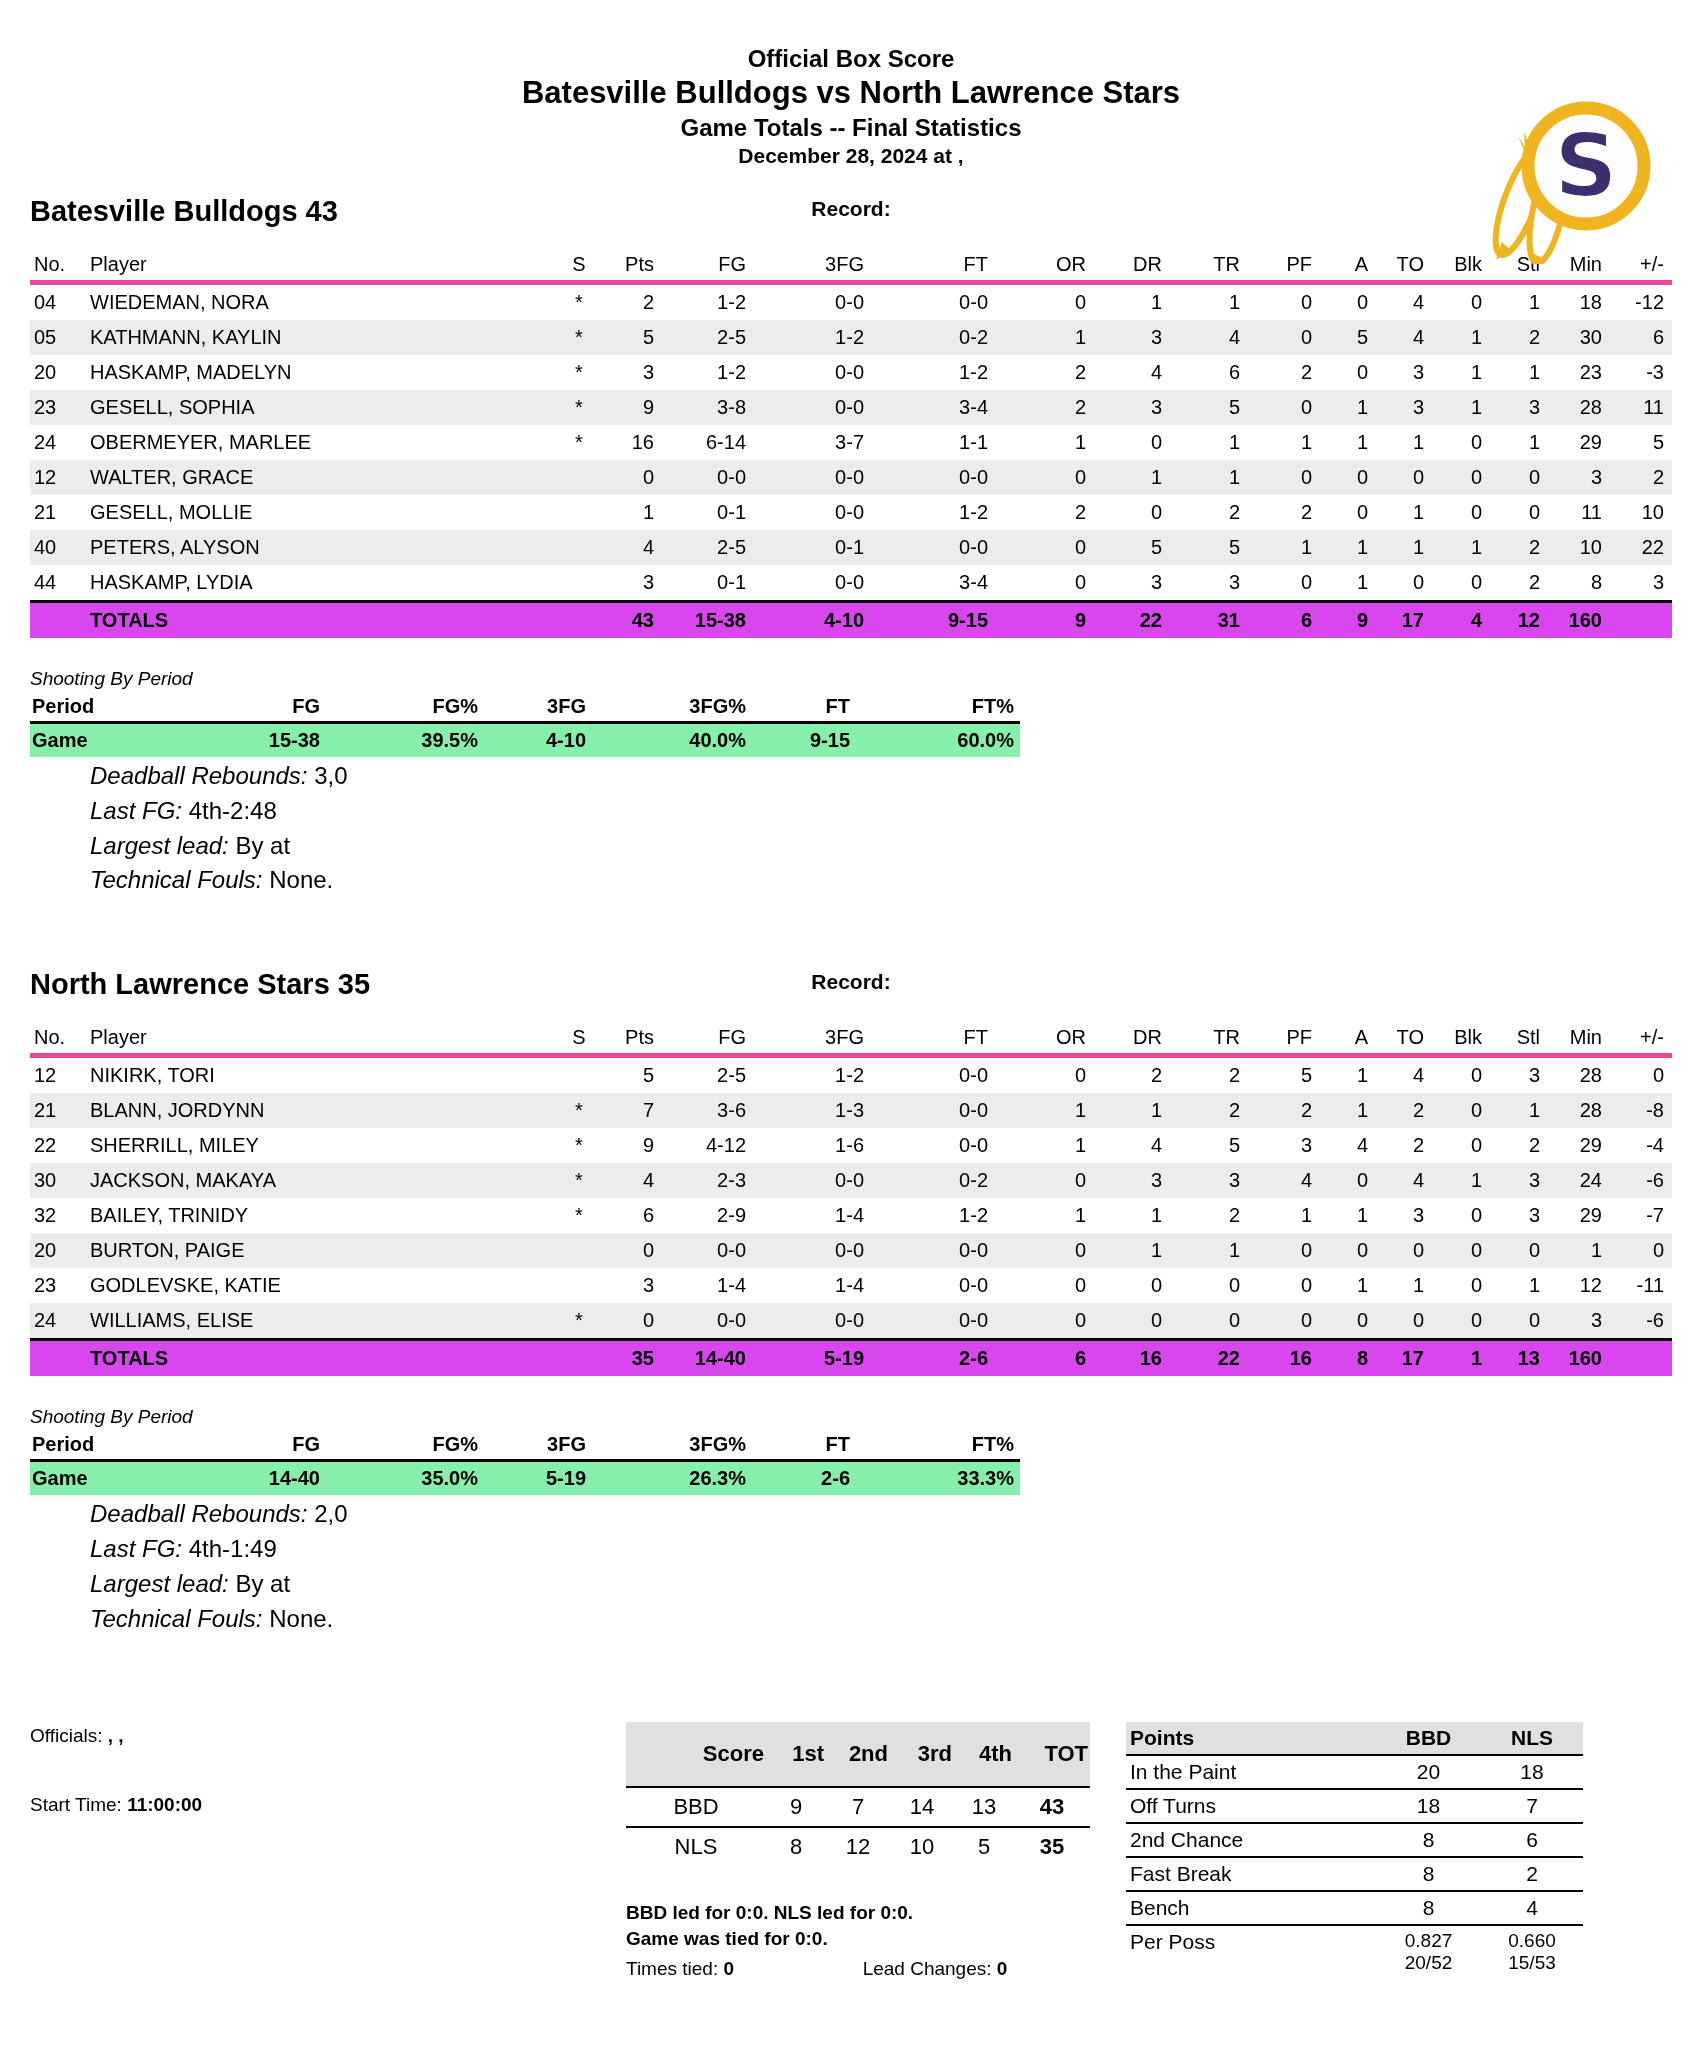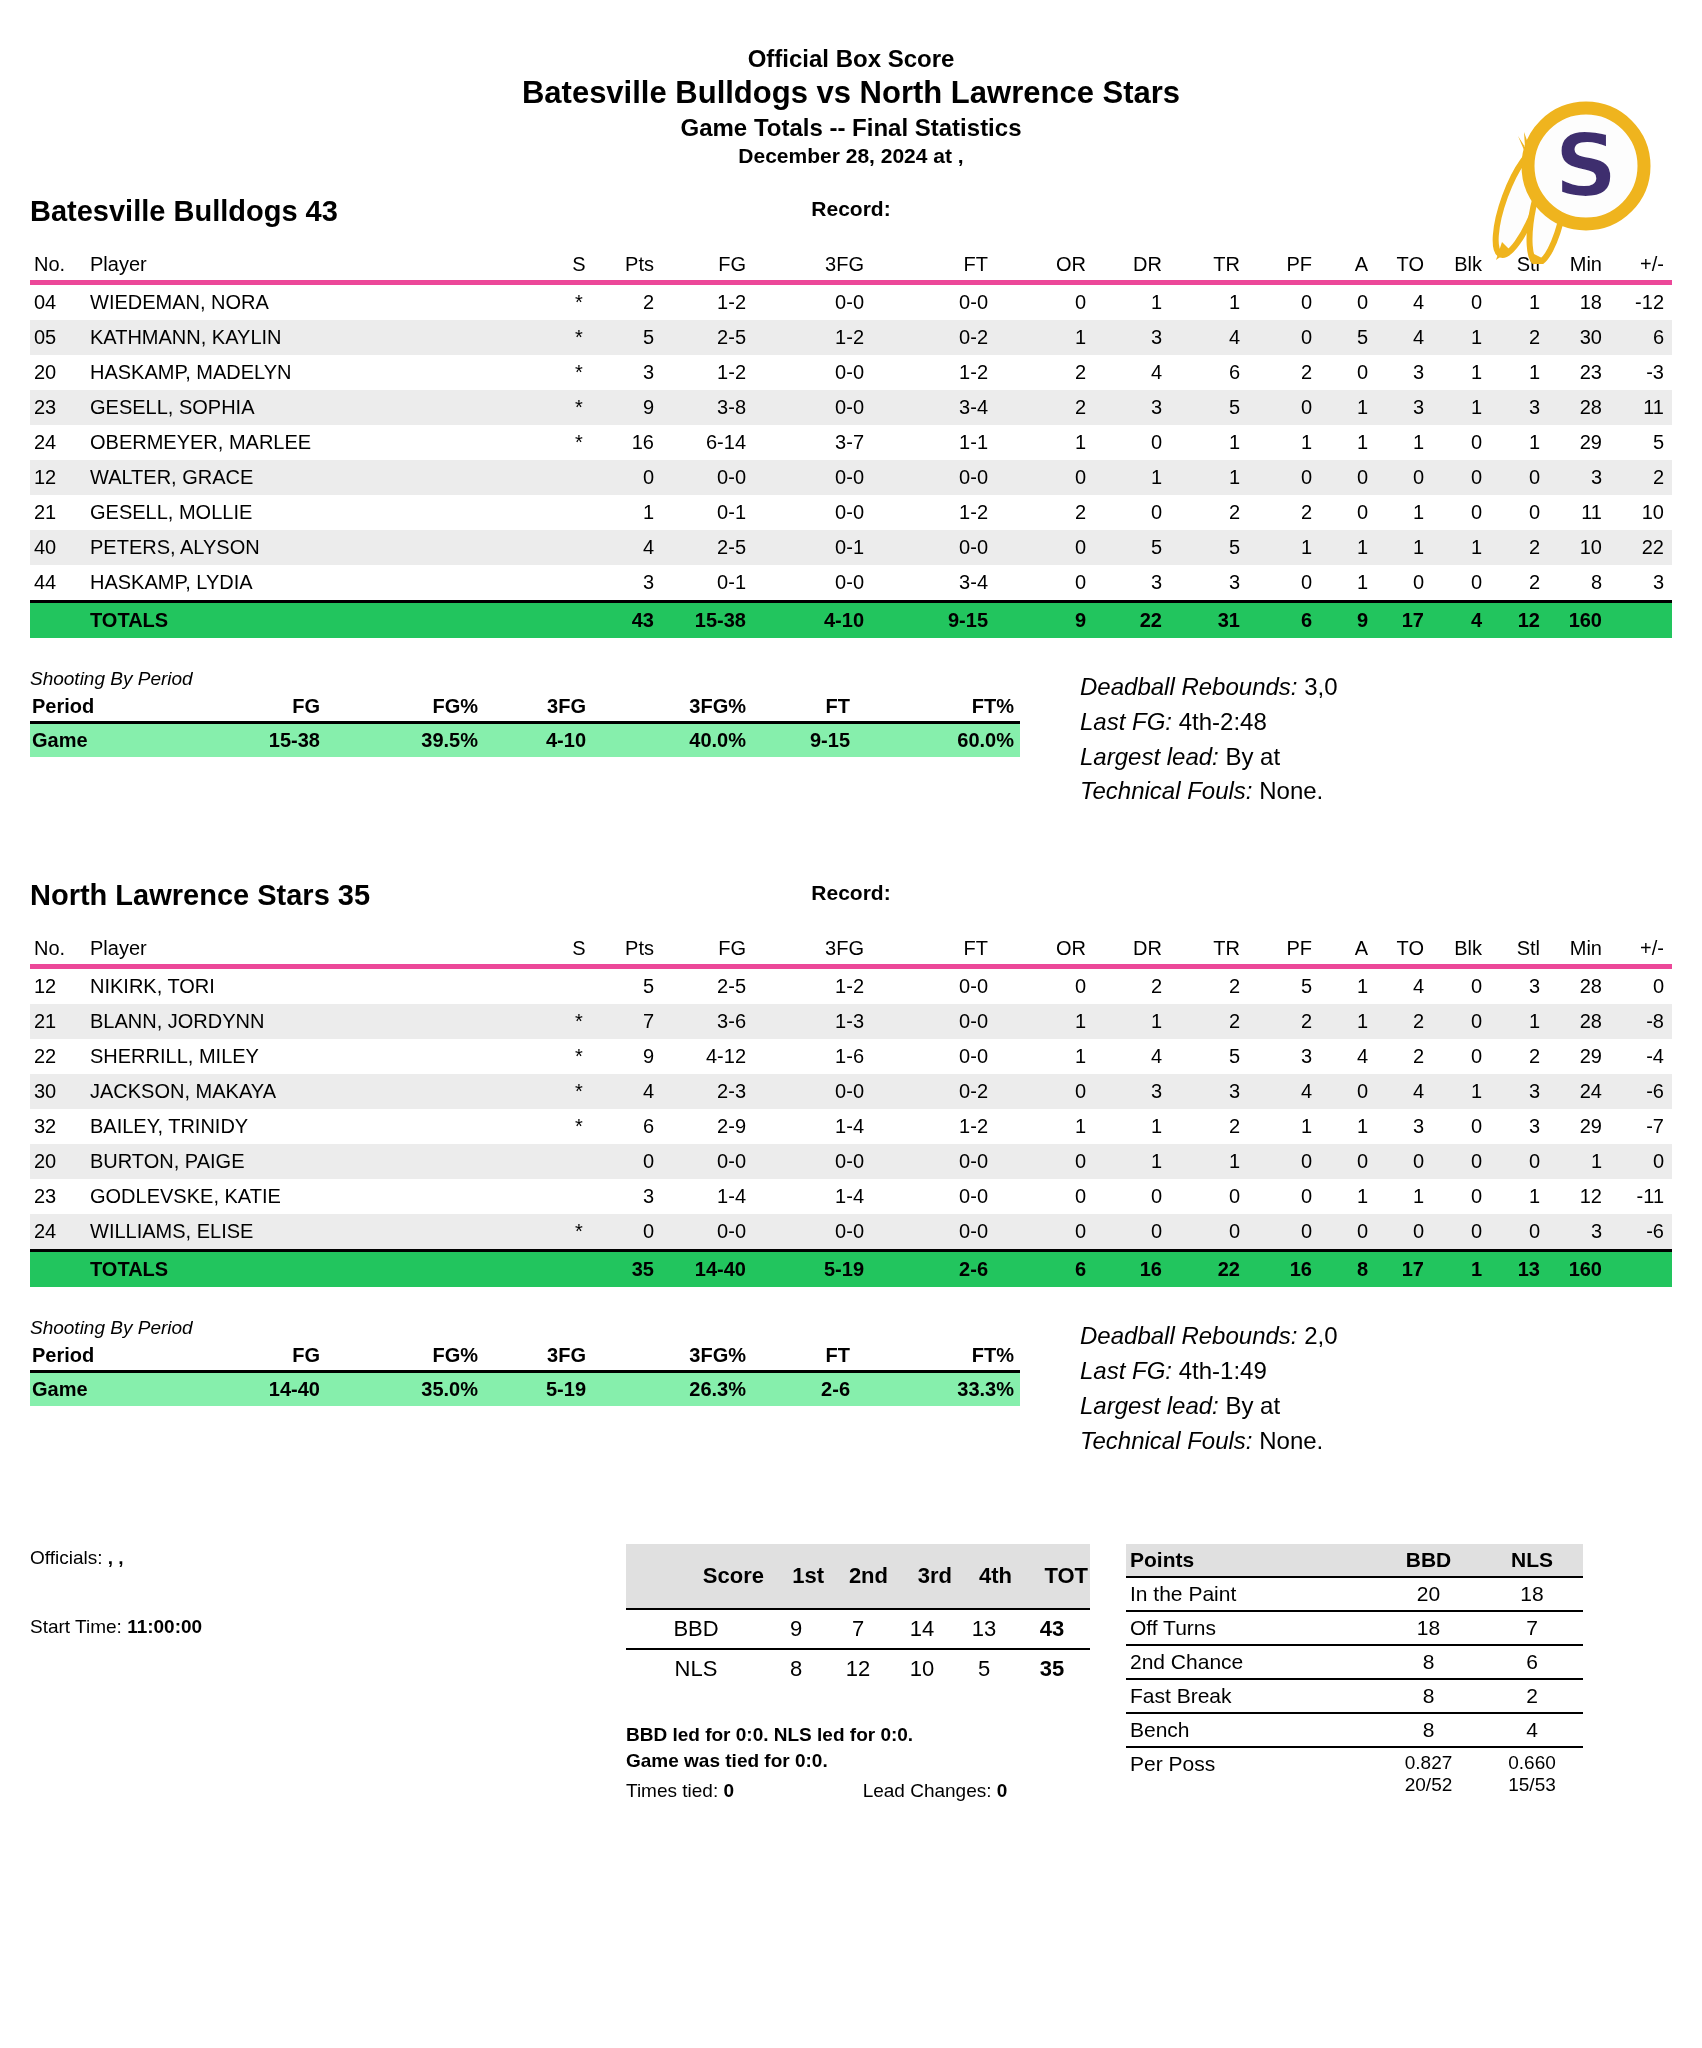--- a/index.html
+++ b/index.html
@@ -21,23 +21,23 @@
   
   table{border-collapse:collapse;}
   .box-table{width:1642px;table-layout:fixed;font-size:20px;margin-top:14px;}
   .box-table th{font-weight:normal;border-bottom:5px solid #ec4899;padding:4px 2px;}
   .box-table td{padding:6px 2px;}
   .box-table th:nth-child(1),.box-table td:nth-child(1){text-align:left;padding-left:4px;}
   .box-table th:nth-child(2),.box-table td:nth-child(2){text-align:left;}
   .box-table th:nth-child(3),.box-table td:nth-child(3){text-align:center;}
   .box-table th:nth-child(n+4),.box-table td:nth-child(n+4){text-align:right;padding-right:8px;}
   .box-table tbody tr:nth-child(even){background:#ececec;}
-  .box-table tfoot td{font-weight:bold;background:#22c55e;border-top:3px solid #000;}
+  .box-table tfoot td{font-weight:bold;background:#d946ef;border-top:3px solid #000;}
   
-  .below-row{display:flex;margin-top:30px;}
+  .below-row{display:flex;margin-top:30px;flex-direction:column;}
   .shooting{width:990px;}
   .sbp-title{font-style:italic;font-size:19px;margin-bottom:2px;}
   .shoot-table{width:990px;table-layout:fixed;font-size:20px;font-weight:bold;}
   .shoot-table th{border-bottom:3px solid #000;padding:3px 2px;}
   .shoot-table td{padding:5px 2px;background:#86efac;}
   .shoot-table th:first-child,.shoot-table td:first-child{text-align:left;padding-left:2px;}
   .shoot-table th:nth-child(n+2),.shoot-table td:nth-child(n+2){text-align:right;padding-right:6px;}
   .notes{margin-left:60px;padding-top:2px;font-size:24px;line-height:1.45;}
   .notes .lbl{font-style:italic;}
   

